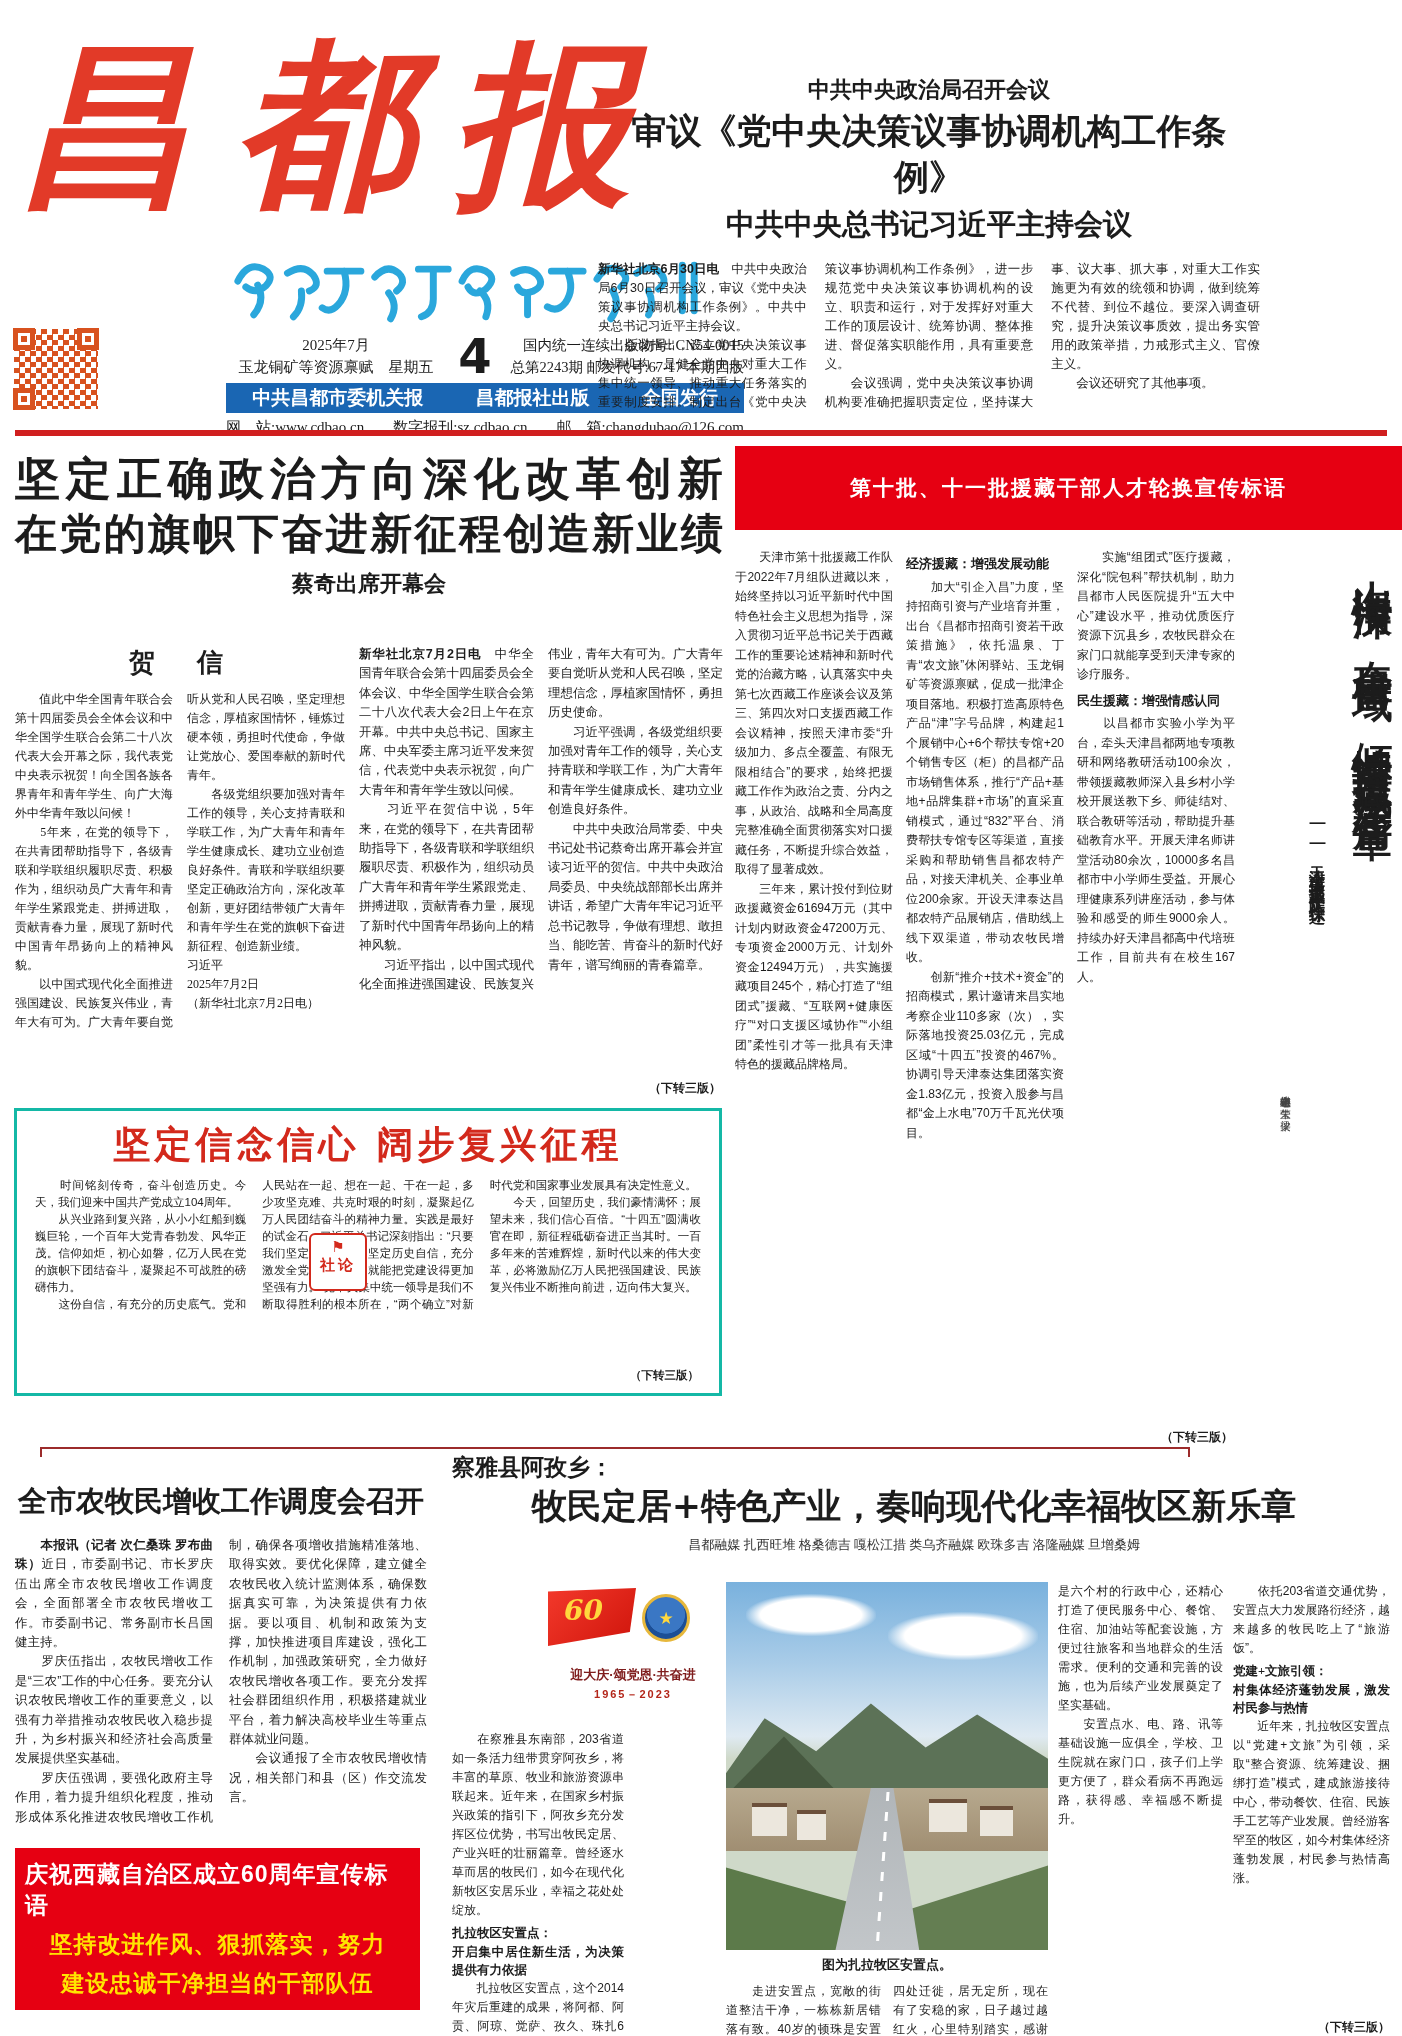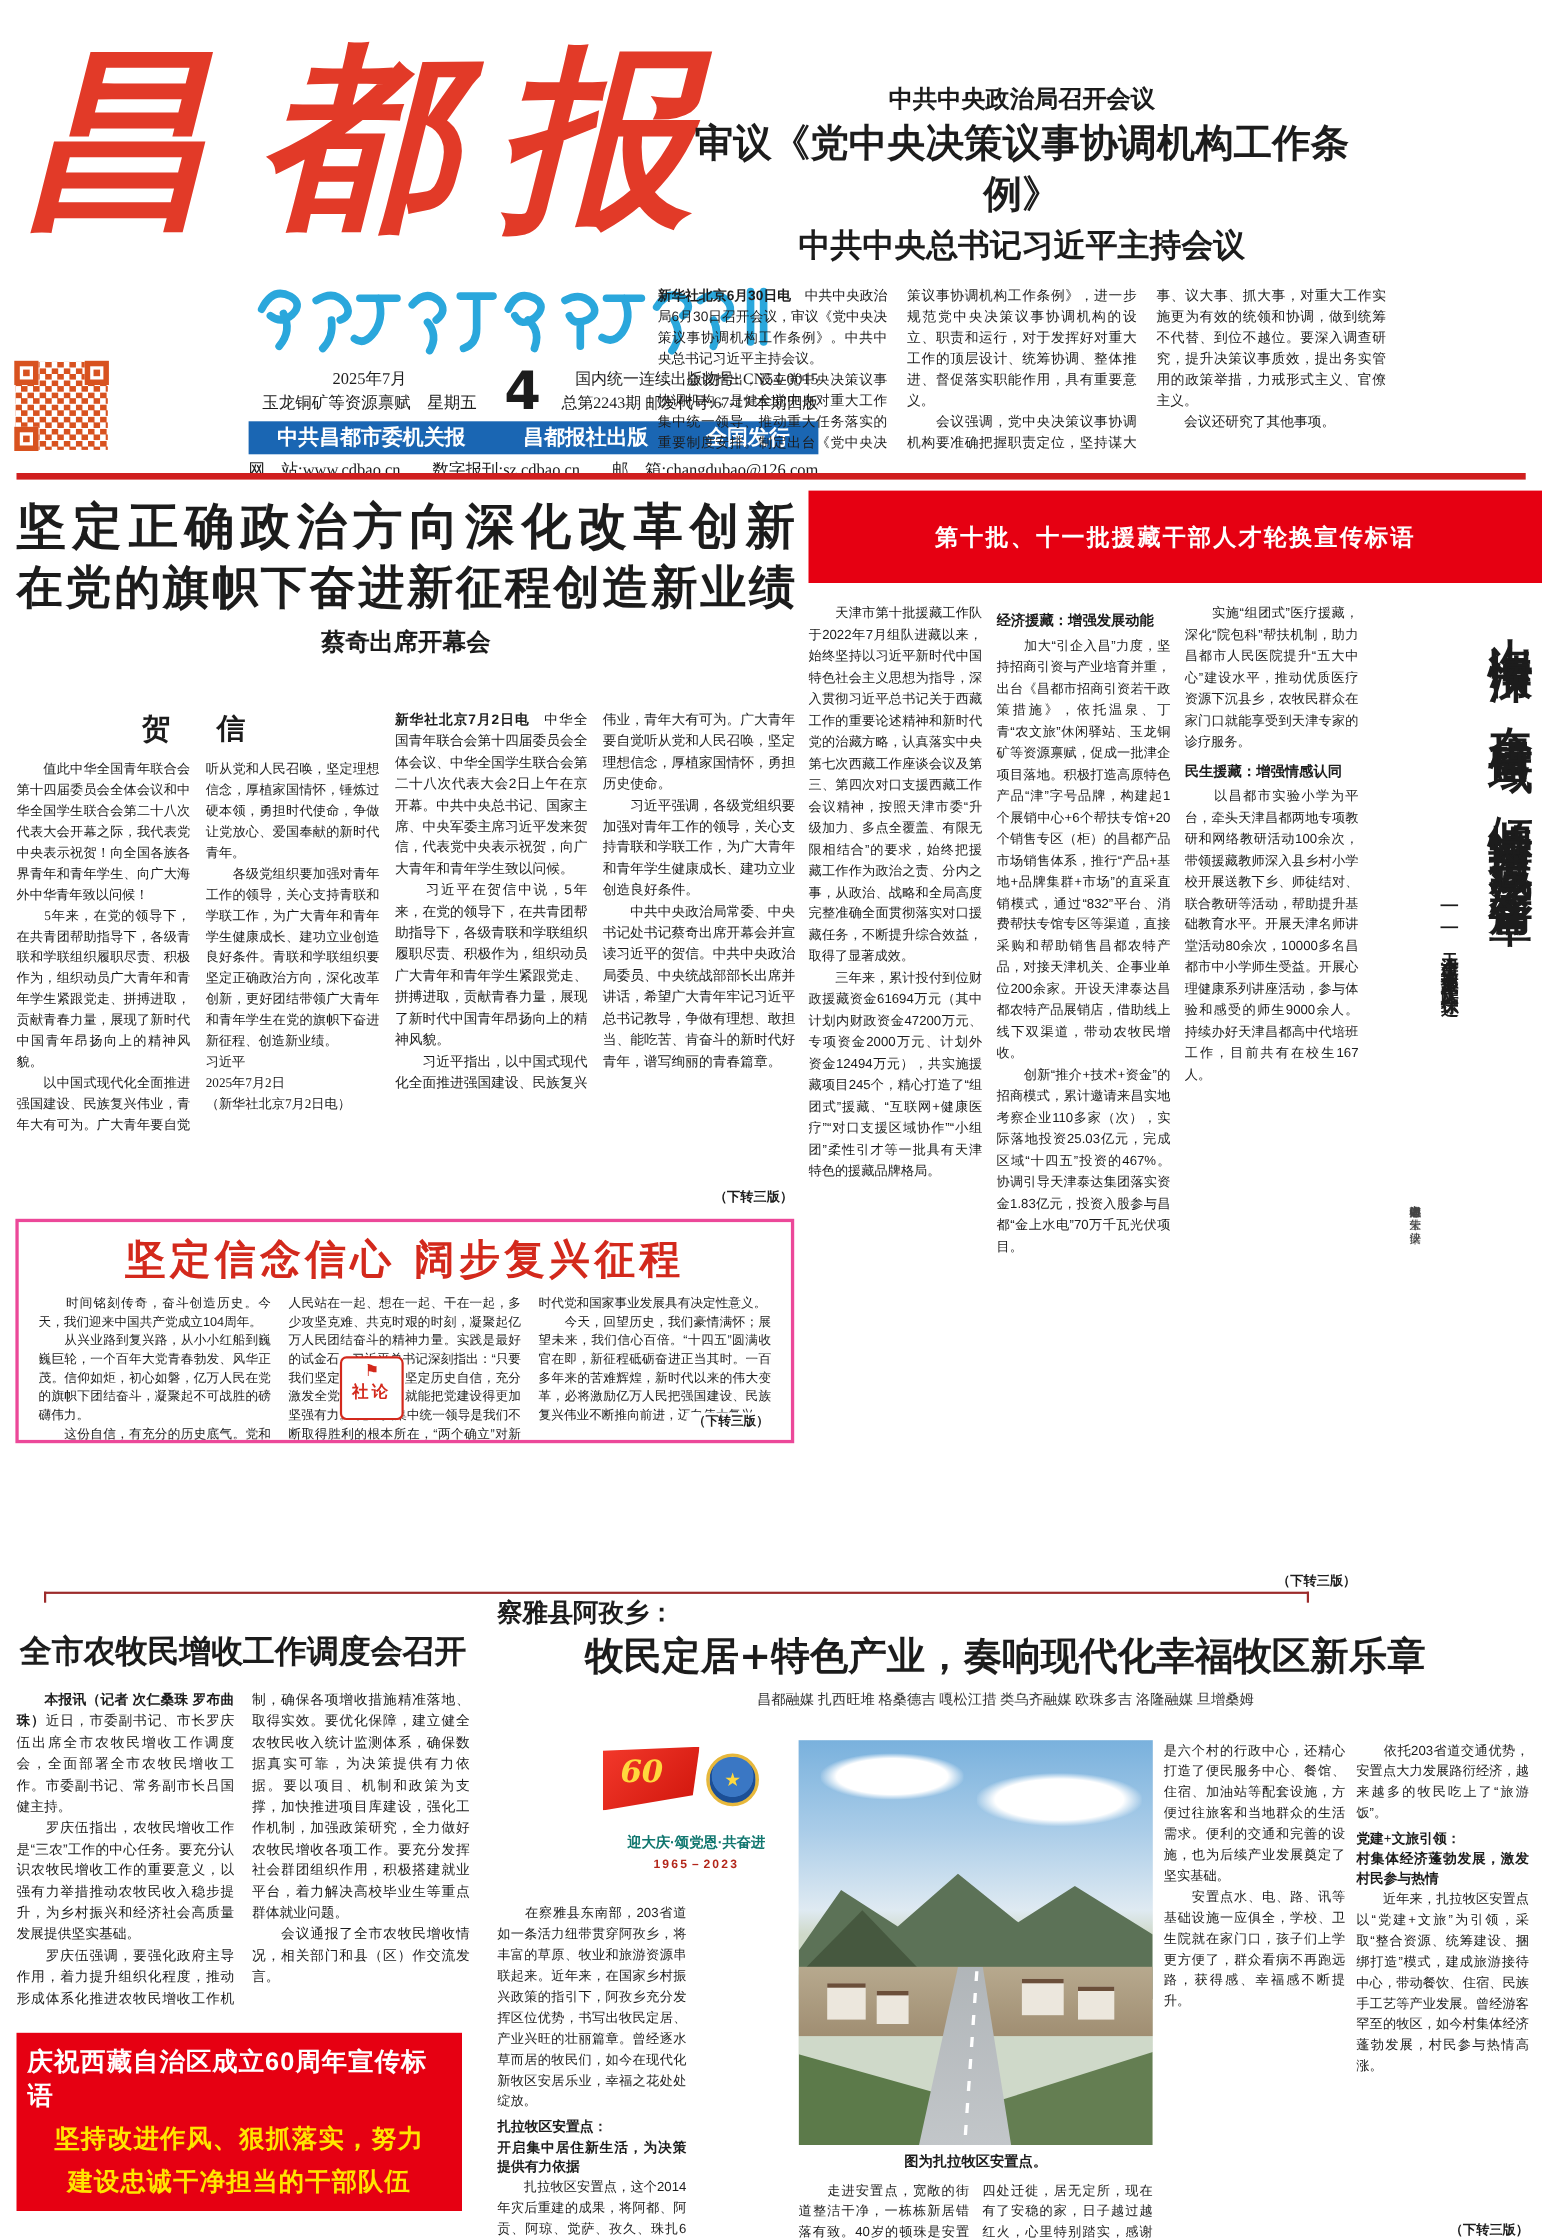--- a/index.html
+++ b/index.html
@@ -52,21 +52,21 @@
   .mid-band { left:15px; top:645px; width:708px; height:452px; display:flex; gap:14px; }
   .letter { width:330px; }
   .letter-title { text-align:center; font-size:26px; font-weight:bold; font-family:"Liberation Serif",serif; letter-spacing:8px; }
   .letter-body { margin-top:10px; height:404px; column-count:2; column-gap:14px; font-size:12px; line-height:19px;
     font-family:"Liberation Serif","DejaVu Serif",serif; overflow:hidden; }
   .youthnews { position:relative; width:364px; height:452px; }
   .yn-cols { height:452px; column-count:2; column-gap:14px; font-size:12.5px; line-height:19.4px; overflow:hidden; }
   .jump { position:absolute; right:2px; bottom:0; font-size:12px; font-weight:bold; background:#fff; padding-left:6px; }
 
   
-  .editorial { left:14px; top:1108px; width:708px; height:204px; border:3px solid #ec4899; background:#fff; padding:12px 18px 8px; }
+  .editorial { left:14px; top:1108px; width:708px; height:288px; border:3px solid #14b8a6; background:#fff; padding:12px 18px 8px; }
   .ed-title { text-align:center; color:#d3291c; font-weight:bold; font-size:37px; line-height:44px; letter-spacing:4px; font-family:"DejaVu Sans",sans-serif; }
   .ed-sub { text-align:center; color:#d3291c; font-weight:bold; font-size:22px; line-height:30px; margin-top:4px; font-family:"Liberation Serif",serif; }
   .ed-cols { margin-top:10px; height:168px; column-count:3; column-gap:16px; font-size:11.5px; line-height:17px; overflow:hidden; }
   .stamp { position:absolute; left:292px; top:122px; width:58px; height:58px; border:2px solid #d3291c; border-radius:6px;
     background:#fff; text-align:center; }
   .stamp-flag { display:block; color:#d3291c; font-size:15px; line-height:18px; margin-top:3px; }
   .stamp-text { display:block; color:#d3291c; font-weight:bold; font-size:15px; letter-spacing:3px; }
   .ed-jump { position:absolute; right:20px; bottom:10px; font-size:11.5px; font-weight:bold; background:#fff; padding-left:6px; }
 
   
@@ -128,21 +128,21 @@
   .cy-jump { position:absolute; right:0; bottom:0; font-size:12px; font-weight:bold; background:#fff; padding-left:6px; }
 
   
   .logo60 { position:absolute; left:104px; top:4px; width:182px; height:118px; }
   .lg-flag { position:absolute; left:6px; top:2px; width:88px; height:58px; background:linear-gradient(135deg,#f3392b,#cf140b);
     clip-path:polygon(0 6%,100% 0,93% 76%,0 100%); }
   .lg-num { position:absolute; left:22px; top:8px; color:#ffd83d; font-size:28px; font-weight:bold; font-style:italic; font-family:"DejaVu Serif",serif; }
   .lg-emblem { position:absolute; right:34px; top:8px; width:48px; height:48px; border-radius:50%;
     background:radial-gradient(circle at 50% 42%,#3a77c4 58%,#1c4f96 60%); border:3px solid #e7b83c;
     color:#ffd83d; text-align:center; font-size:17px; line-height:44px; }
-  .lg-slogan { position:absolute; left:0; bottom:20px; width:100%; text-align:center; color:#0f766e; font-weight:bold; font-size:13px; }
+  .lg-slogan { position:absolute; left:0; bottom:20px; width:100%; text-align:center; color:#7f1d1d; font-weight:bold; font-size:13px; }
   .lg-years { position:absolute; left:0; bottom:2px; width:100%; text-align:center; color:#b3261a; font-weight:bold; font-size:11px; letter-spacing:2px; }
 </style>
 </head>
 <body>
 
 <div class="abs mast-title">
   <span>昌</span>
   <span>都</span>
   <span>报</span>
 </div>

